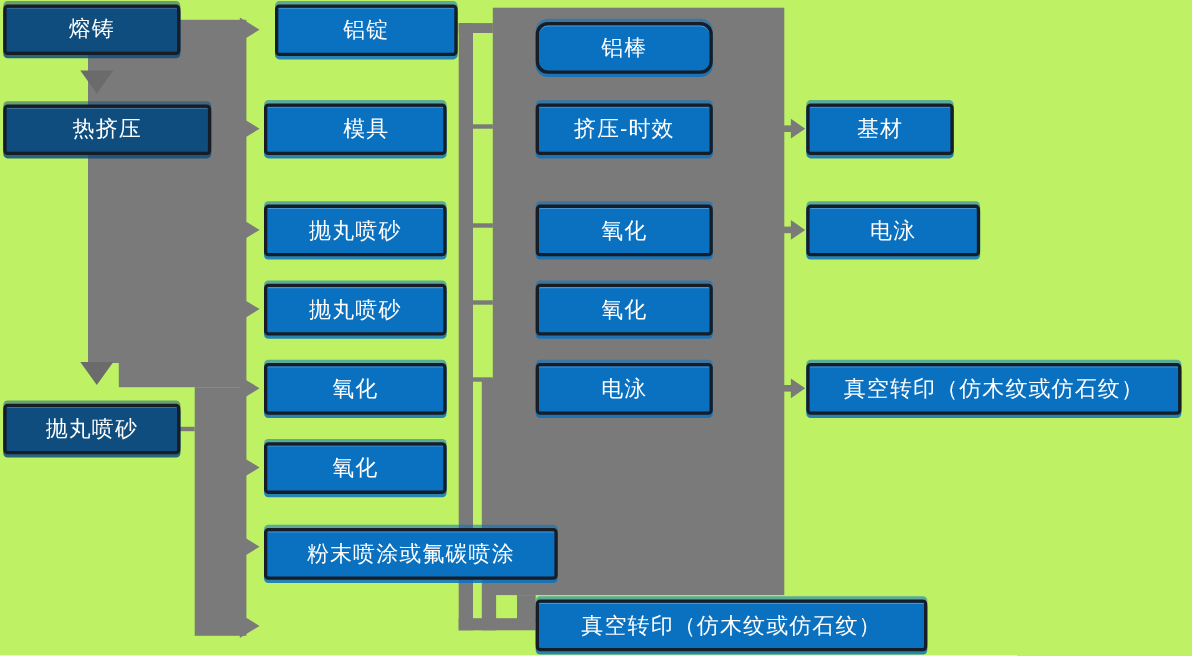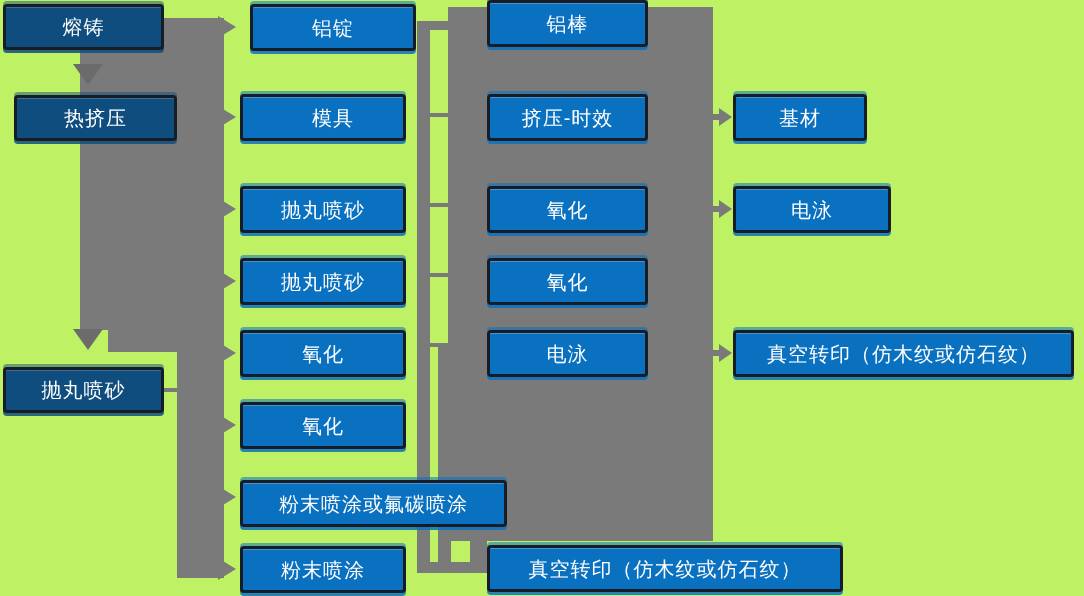--- a/index.html
+++ b/index.html
@@ -80,33 +80,32 @@
   <div class="tri-right-sm" style="left:719px;top:108px;"></div>
   <div class="g" style="left:710px;top:206px;width:10px;height:6px;"></div>
   <div class="tri-right-sm" style="left:719px;top:200px;"></div>
   <div class="g" style="left:710px;top:350px;width:10px;height:6px;"></div>
   <div class="tri-right-sm" style="left:719px;top:344px;"></div>
 
   <div class="tri-down" style="left:73px;top:64px;"></div>
   <div class="tri-down" style="left:73px;top:329px;"></div>
 
   <div class="box dark" style="left:3px;top:4px;width:161px;height:46px;">熔铸</div>
-  <div class="box dark" style="left:14px;top:95px;width:163px;height:46px;">热挤压</div>
+  <div class="box dark" style="left:3px;top:95px;width:189px;height:46px;">热挤压</div>
   <div class="box dark" style="left:3px;top:367px;width:161px;height:46px;">抛丸喷砂</div>
 
   <div class="box bright" style="left:240px;top:4px;width:166px;height:47px;margin-left:10px;">铝锭</div>
   <div class="box bright" style="left:240px;top:94px;width:166px;height:47px;padding-left:20px;">模具</div>
   <div class="box bright" style="left:240px;top:186px;width:166px;height:47px;">抛丸喷砂</div>
   <div class="box bright" style="left:240px;top:258px;width:166px;height:47px;">抛丸喷砂</div>
   <div class="box bright" style="left:240px;top:330px;width:166px;height:47px;">氧化</div>
   <div class="box bright" style="left:240px;top:402px;width:166px;height:47px;">氧化</div>
   <div class="box bright" style="left:240px;top:480px;width:267px;height:47px;">粉末喷涂或氟碳喷涂</div>
-  <div class="box bright" style="left:240px;top:546px;width:166px;height:47px;">粉末喷涂</div>
 
-  <div class="box bright" style="left:487px;top:0;width:161px;height:47px;">铝棒</div>
+  <div class="box bright" style="left:487px;top:20px;width:161px;height:47px;border-radius:11px;">铝棒</div>
   <div class="box bright" style="left:487px;top:94px;width:161px;height:47px;">挤压-时效</div>
   <div class="box bright" style="left:487px;top:186px;width:161px;height:47px;">氧化</div>
   <div class="box bright" style="left:487px;top:258px;width:161px;height:47px;">氧化</div>
   <div class="box bright" style="left:487px;top:330px;width:161px;height:47px;">电泳</div>
   <div class="box bright" style="left:487px;top:545px;width:356px;height:47px;">真空转印（仿木纹或仿石纹）</div>
 
   <div class="box bright" style="left:733px;top:94px;width:134px;height:47px;">基材</div>
   <div class="box bright" style="left:733px;top:186px;width:158px;height:47px;">电泳</div>
   <div class="box bright" style="left:733px;top:330px;width:341px;height:47px;">真空转印（仿木纹或仿石纹）</div>
 

